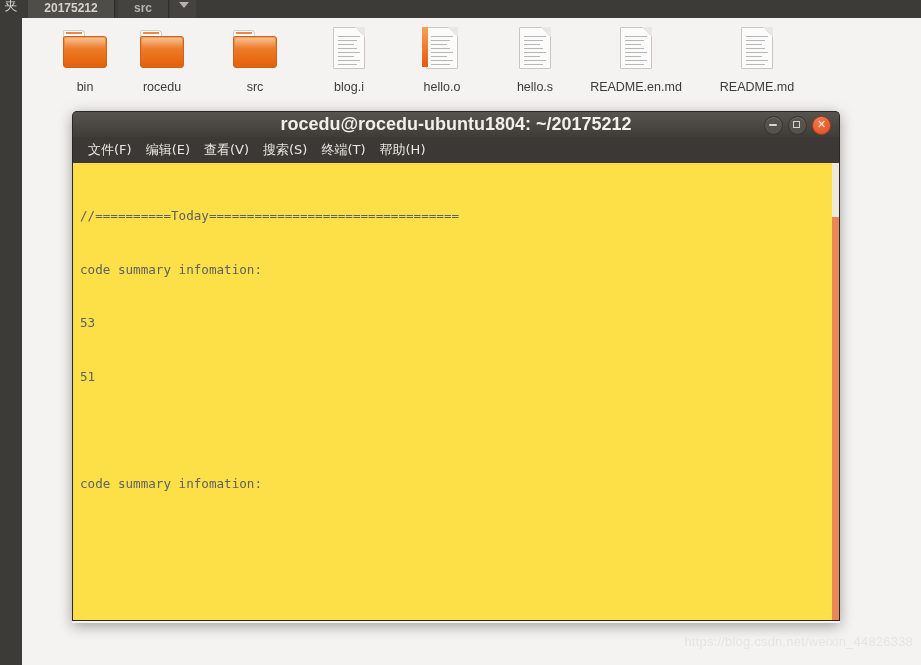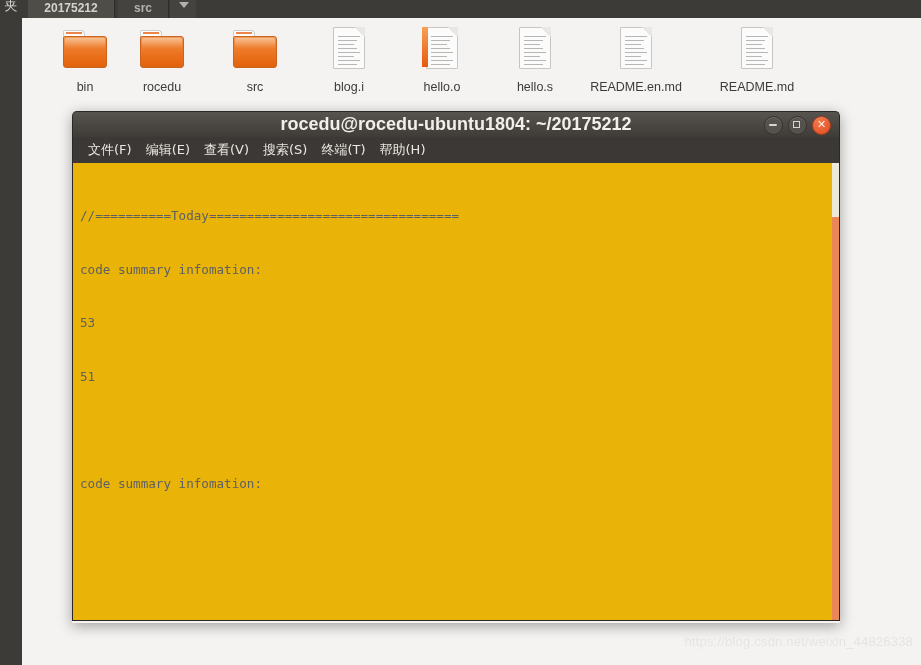--- a/index.html
+++ b/index.html
@@ -81,21 +81,21 @@
   .wbtn .m-dash{position:absolute;left:4px;top:7px;width:8px;height:2px;background:#d8d4ce;border-radius:1px;}
   .wbtn .m-sq{position:absolute;left:4px;top:4px;width:7px;height:7px;border:1.5px solid #d8d4ce;box-sizing:border-box;}
   .wbtn .m-x{position:absolute;left:0;top:0;right:0;bottom:0;line-height:15px;text-align:center;
      font-size:11px;color:#ffe9e0;font-family:"Liberation Sans",sans-serif;}
 
   #term-menubar{height:26px;background:#3b3835;border-left:1px solid #2a2724;border-right:1px solid #2a2724;
      display:flex;align-items:center;padding-left:8px;box-sizing:border-box;}
   .menu-item{font-size:13px;color:#eae7e1;padding:3px 7px;white-space:nowrap;
      font-family:"DejaVu Sans","Liberation Sans",sans-serif;}
 
-  #term-body{position:relative;height:458px;background:#eab308;
+  #term-body{position:relative;height:458px;background:#fde047;
      border-left:1px solid #2a2724;border-right:1px solid #2a2724;border-bottom:1px solid #2a2724;
      box-sizing:border-box;overflow:hidden;}
   #term-screen{position:absolute;left:7px;top:8px;right:12px;top:8px;
      font-family:"DejaVu Sans Mono","Liberation Mono",monospace;
      font-size:12.6px;line-height:17.9px;color:#5d6164;white-space:pre;}
   #term-scrollbar{position:absolute;right:0;top:0;width:7px;height:100%;background:#eee8d8;}
   #term-scroll-thumb{position:absolute;right:0;top:54px;width:7px;height:404px;
      background:#ea8759;border-radius:0;}
   .t-line{height:17.9px;}
   .t-plain{color:#5d6164;}

